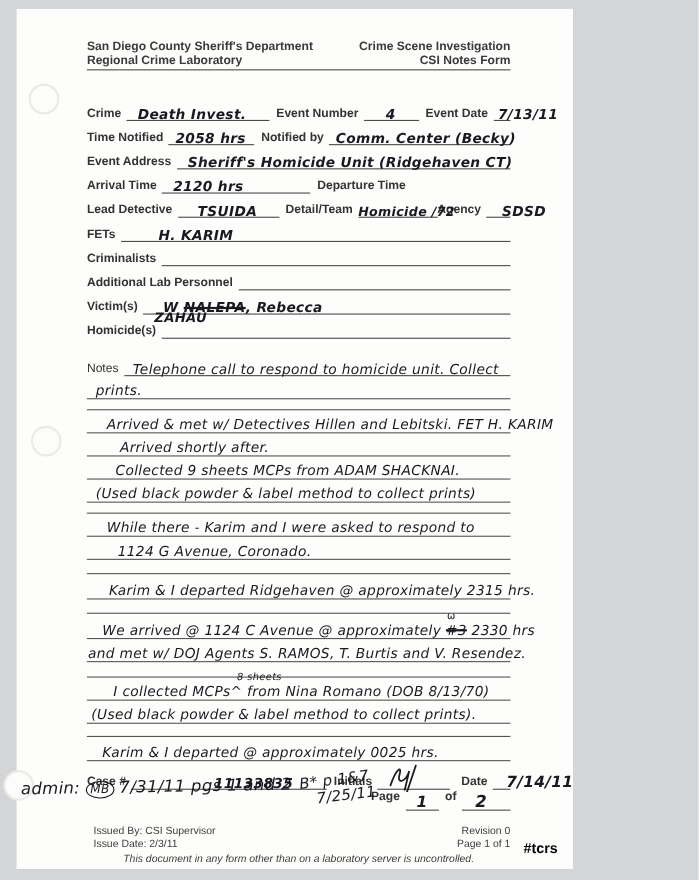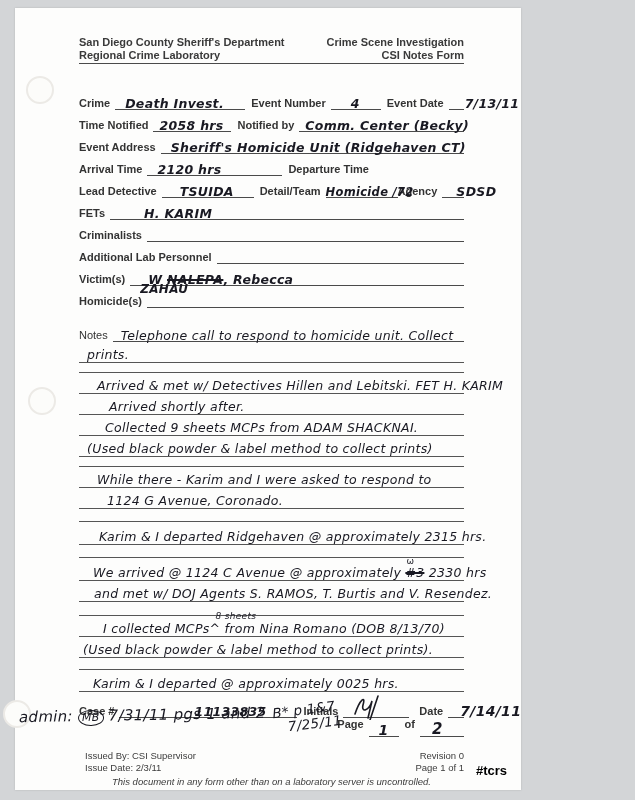--- a/index.html
+++ b/index.html
@@ -82,21 +82,21 @@
         <span class="lbl">Crime</span>
         <span class="ul" style="flex:0 0 130px;">
             <span class="hw">Death Invest.</span>
           </span>
         <span class="lbl" style="padding-left:6px;">Event Number</span>
         <span class="ul" style="flex:0 0 50px;">
             <span class="hw" style="left:20px;">4</span>
           </span>
         <span class="lbl" style="padding-left:6px;">Event Date</span>
         <span class="ul grow">
-            <span class="hw" style="left:16px;">7/13/11</span>
+            <span class="hw" style="left:4px;">7/13/11</span>
           </span>
       </div>
       <div class="frow">
         <span class="lbl">Time Notified</span>
         <span class="ul" style="flex:0 0 78px;">
             <span class="hw" style="left:6px;">2058 hrs</span>
           </span>
         <span class="lbl" style="padding-left:6px;">Notified by</span>
         <span class="ul grow">
             <span class="hw" style="left:6px;">Comm. Center (Becky)</span>
@@ -209,21 +209,21 @@
       </div>
       <div class="ngap" style="height:12px;"></div>
 
       <div class="nblock">
         <div class="nline" style="height:22px;">
           <span class="hw" style="left:14px;">
             <span>We arrived @ 1124 C Avenue @ approximately </span><span class="rel"><span class="mark-above">ω</span><span class="strike">#3</span></span><span> 2330 hrs</span>
           </span>
         </div>
         <div class="nline">
-            <span class="hw" style="left:15px;">and met w/ DOJ Agents S. RAMOS, T. Burtis and V. Resendez.</span>
+            <span class="hw" style="left:1px;">and met w/ DOJ Agents S. RAMOS, T. Burtis and V. Resendez.</span>
           </div>
       </div>
       <div class="ngap" style="height:13px;"></div>
 
       <div class="nblock">
         <div class="nline">
           <span class="hw" style="left:24px;">
             <span>I collected MCPs</span><span class="rel"><span>^</span><span class="ins-above">8 sheets</span></span><span> from Nina Romano (DOB 8/13/70)</span>
           </span>
         </div>

